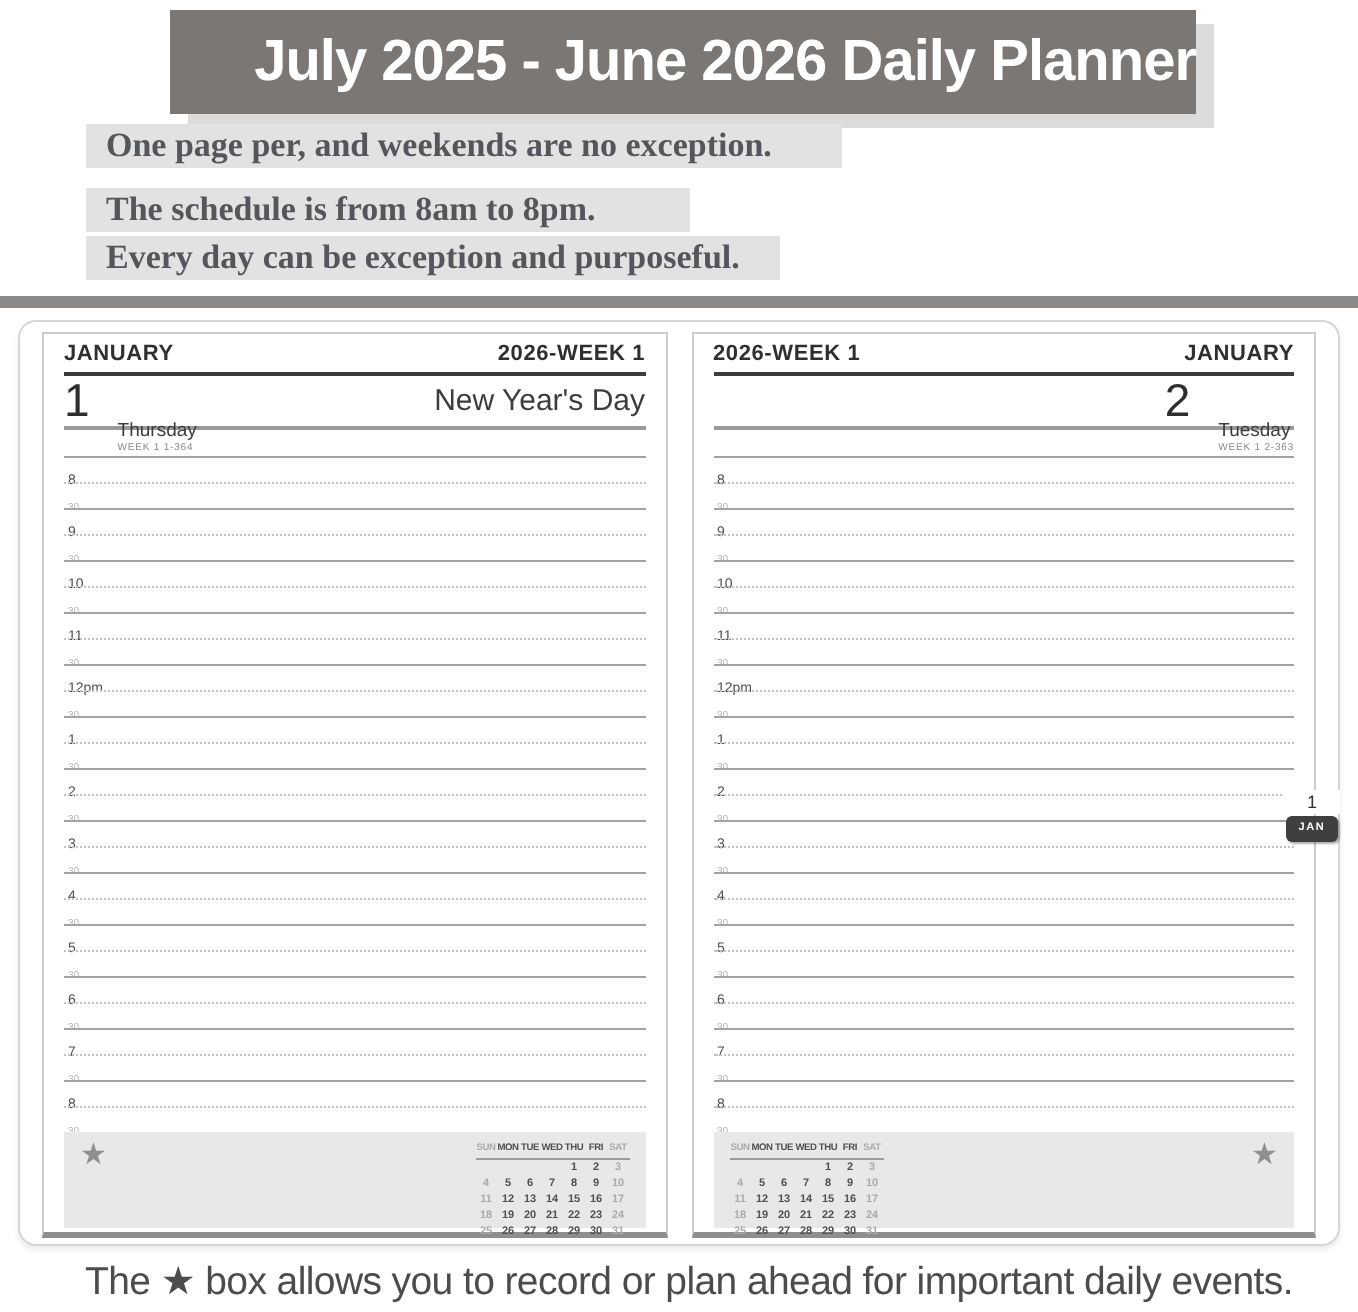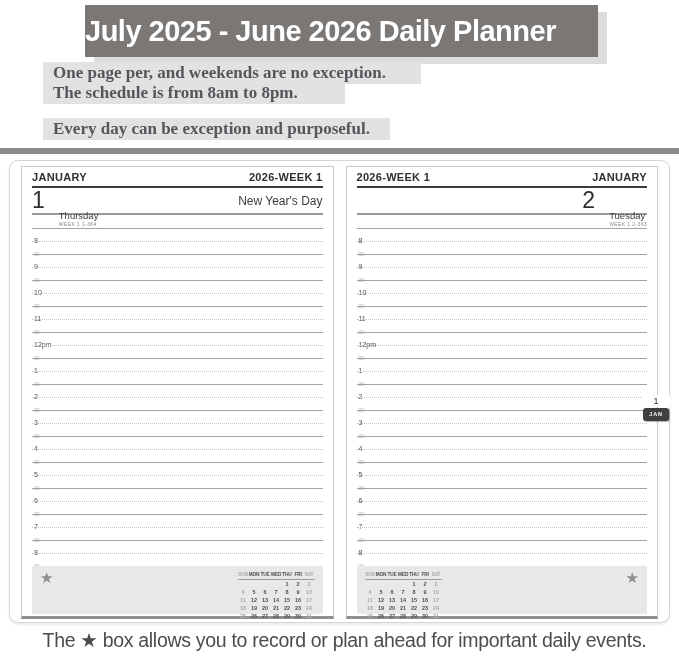--- a/index.html
+++ b/index.html
@@ -2,30 +2,30 @@
 <html><head>
 <meta charset="utf-8">
 <style>
   * { margin:0; padding:0; box-sizing:border-box; }
   html,body { width:679px; height:656px; background:#ffffff; overflow:hidden;
               font-family:"Liberation Sans", sans-serif; }
 
   
   .banner { position:absolute; left:85px; top:5px; width:513px; height:52px;
             background:#7a7775; box-shadow:9px 7px 0 #dcdcdc;
-            display:flex; align-items:center; justify-content:flex-start; }
+            display:flex; align-items:center; justify-content:flex-end; }
   .banner-title { color:#ffffff; font-size:29px; font-weight:bold; letter-spacing:-0.5px; }
 
   
   .intro-line { position:absolute; left:0; height:22px; background:#e2e2e2;
                 font-family:"Liberation Serif", serif; font-weight:bold;
                 color:#55565b; font-size:17px; line-height:22px; padding-left:10px;
                 white-space:nowrap;margin-left:43px; }
   .il1 { top:62px;  width:378px; }
-  .il2 { top:82px;  width:302px; }
+  .il2 { top:94px;  width:302px; }
   .il3 { top:118px; width:347px; }
 
   
   .strip { position:absolute; left:0; top:148px; width:679px; height:6px; background:#8c8a88; }
 
   
   .card { position:absolute; left:9px; top:160px; width:661px; height:463px;
           background:#ffffff; border:1px solid #d6d6d6; border-radius:9px;
           box-shadow:0 2px 3px rgba(0,0,0,0.08);
           display:flex; justify-content:space-between; padding:5px 11px 0 11px;gap:12px; }
@@ -41,21 +41,21 @@
 
   
   .day-row { height:27px; display:flex; justify-content:space-between; align-items:center;
              border-bottom:2px solid #9a9a9a; }
   .day-row.rightside { justify-content:flex-end; }
   .day-group { display:flex; align-items:center; }
   .day-num { font-size:23px; font-weight:400; color:#2e2e2e; line-height:23px; }
   .day-name-wrap { display:flex; flex-direction:column; margin-left:14px; }
   .day-name { font-size:9.5px; color:#3d3d3d; line-height:10px;margin-top:38px; }
   .day-meta { font-size:5px; color:#8a8a8a; line-height:7px; letter-spacing:0.4px; }
-  .holiday { font-size:12px; color:#3d3d3d; }
+  .holiday { font-size:15px; color:#3d3d3d; }
 
   
   .schedule { height:351px; padding-top:13px; display:flex; flex-direction:column; }
   .srow { height:13px; }
   .srow.hour { border-top:1px solid #a3a3a3; }
   .srow.half { border-top:1px dotted #c2c2c2; }
   .hl { font-size:7px; color:#4e4e4e; line-height:9px; padding-left:2px; display:inline-block; }
   .hl.sub { font-size:5px; color:#b3b3b3; }
 
   

